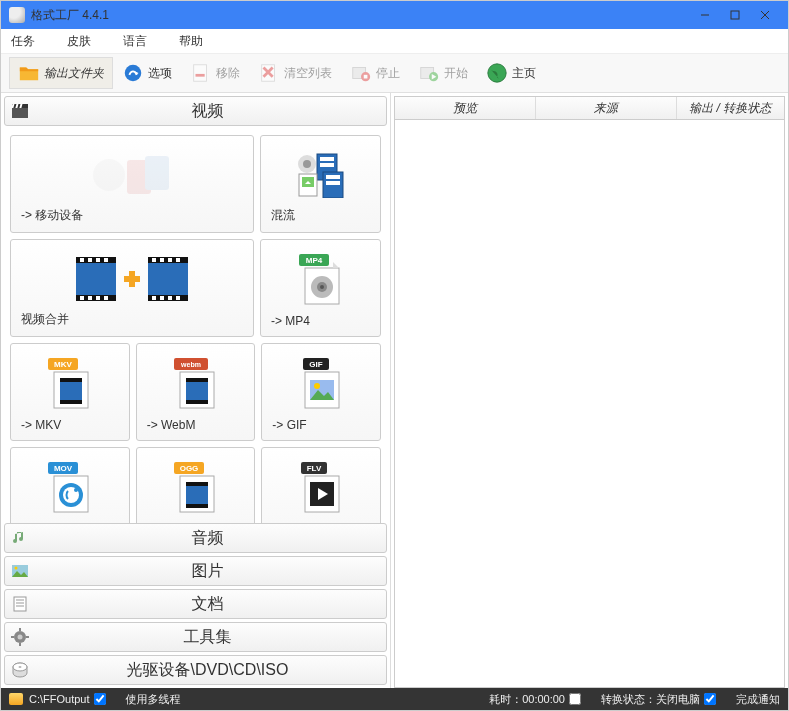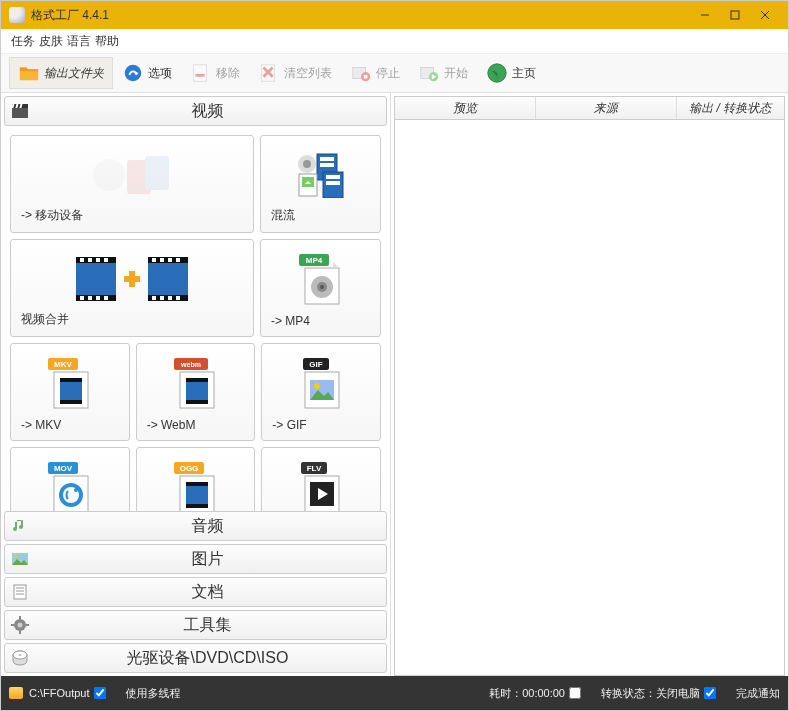--- a/index.html
+++ b/index.html
@@ -1,28 +1,28 @@
 <!DOCTYPE html>
 <html><head>
 <meta charset="utf-8">
 <style>
 * { margin: 0; padding: 0; box-sizing: border-box; font-family: "Microsoft YaHei", SimSun, Arial, sans-serif; }
 body { background: #fff; font-size: 12px; color: #333; }
 .window { width: 789px; height: 711px; border: 1px solid #ccc; display: flex; flex-direction: column; background: #fff; }
 
 
-.titlebar { height: 28px; display: flex; align-items: center; padding: 0 8px; background: #eab308; }
+.titlebar { height: 28px; display: flex; align-items: center; padding: 0 8px; background: #3b82f6; }
 .titlebar .app-icon { width: 16px; height: 16px; margin-right: 6px; background: radial-gradient(circle at 30% 30%, #eee 40%, #aaa 100%); border-radius: 3px; }
 .titlebar .title-text { flex: 1; font-size: 12px; }
 .win-controls { display: flex; gap: 0; }
 .win-btn { width: 30px; height: 20px; display: flex; align-items: center; justify-content: center; cursor: pointer; font-size: 12px; }
 .win-btn svg { width: 10px; height: 10px; }
 
 
-.menubar { height: 24px; display: flex; align-items: center; padding: 0 10px; gap: 4px; background: #fff; }
+.menubar { height: 24px; display: flex; align-items: center; padding: 0 10px; gap: 32px; background: #fff; }
 .menubar span { cursor: pointer; }
 
 
 .toolbar { height: 40px; display: flex; align-items: center; padding: 4px 8px; background: #f8f8f8; border-top: 1px solid #eee; border-bottom: 1px solid #e0e0e0; gap: 0; }
 .tb-item { display: flex; align-items: center; padding: 4px 8px; gap: 4px; cursor: pointer; border: 1px solid transparent; }
 .tb-item.highlight { background: #f0eee8; border: 1px solid #ddd; font-style: italic; }
 .tb-icon { width: 22px; height: 22px; display: flex; align-items: center; justify-content: center; }
 .tb-icon svg { width: 22px; height: 22px; }
 .disabled { opacity: .45; }
 
@@ -50,21 +50,21 @@
 .cats-bottom .cat-header { margin-bottom: 3px; }
 
 
 .right-panel { flex: 1; display: flex; flex-direction: column; padding: 3px 3px 0 3px; }
 .list-header { display: flex; height: 24px; border: 1px solid #ccc; background: linear-gradient(#fdfdfd, #f0f0f0); font-style: italic; }
 .list-header .col { display: flex; align-items: center; justify-content: center; border-right: 1px solid #ddd; font-size: 12px; }
 .list-header .col:last-child { border-right: none; }
 .list-body { flex: 1; border: 1px solid #ccc; border-top: none; background: #fff; }
 
 
-.statusbar { height: 34px; background: #343434; color: #eee; display: flex; align-items: center; padding: 0 8px; font-size: 11px; }
+.statusbar { height: 22px; background: #343434; color: #eee; display: flex; align-items: center; padding: 0 8px; font-size: 11px; }
 .statusbar .status-left { display: flex; align-items: center; gap: 6px; }
 .statusbar .spacer { flex: 1; }
 .statusbar label { display: flex; align-items: center; gap: 20px; margin-left: 4px; cursor: pointer; }
 .statusbar input[type=checkbox] { width: 12px; height: 12px; }
 .folder-icon-sb { width: 14px; height: 12px; background: linear-gradient(#ffd76a,#f5a623); border-radius: 2px; }
 
 
 .grid-scroll::-webkit-scrollbar { width: 16px; }
 .grid-scroll::-webkit-scrollbar-track { background: #f0f0f0; }
 .grid-scroll::-webkit-scrollbar-thumb { background: #c8c8c8; border: 1px solid #aaa; }

